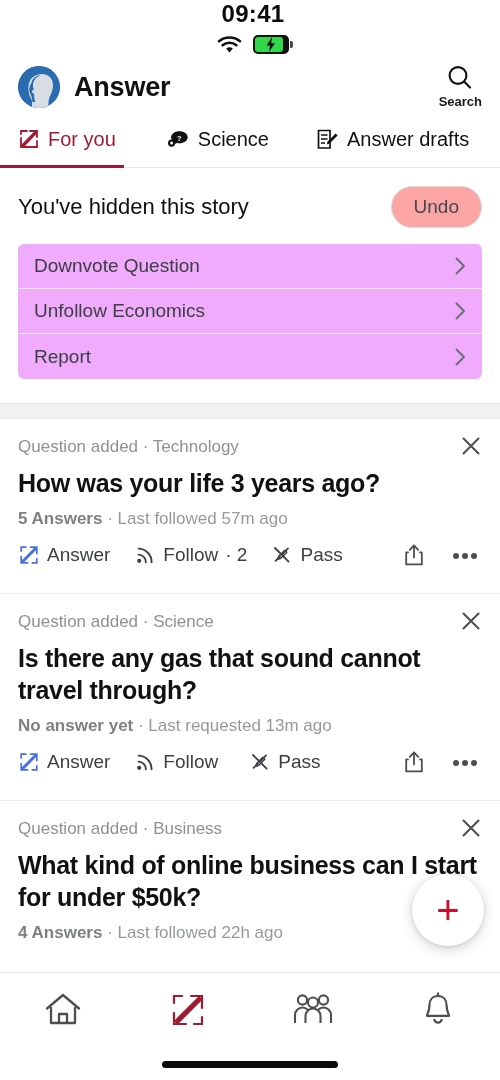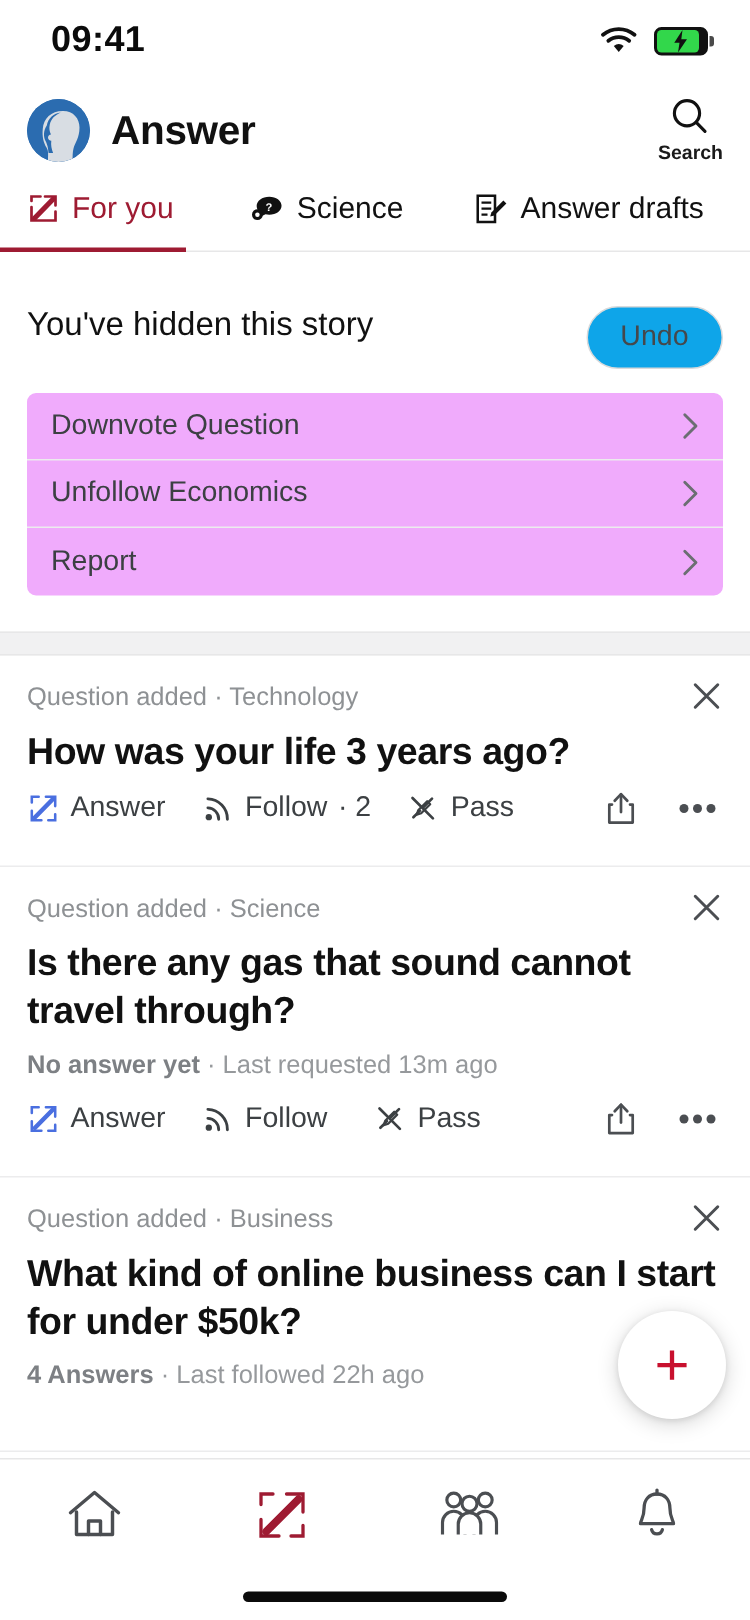--- a/index.html
+++ b/index.html
@@ -7,21 +7,21 @@
     width: 500px; height: 1080px;
     font-family: "Liberation Sans", sans-serif;
     background: #ffffff;
     overflow: hidden;
   }
   .phone { position: relative; width: 500px; height: 1080px; background: #ffffff; }
 
   
   .statusbar {
     height: 54px; display: flex; align-items: center;
-    justify-content: space-between; padding: 0 28px 0 34px;
+    justify-content: space-between; padding: 0 28px 0 34px; flex-direction: column;
   }
   .status-time { font-size: 24px; font-weight: 700; color: #0b0b0b; letter-spacing: .3px; }
   .status-right { display: flex; align-items: center; gap: 11px; }
   .wifi { width: 25px; height: 18px; position: relative; }
   .battery { width: 36px; height: 19px; position: relative; }
   .battery .shell {
     position: absolute; inset: 0; border: 2px solid #111; border-radius: 5px;
     background: #111;
   }
   .battery .fill {
@@ -72,21 +72,21 @@
 
   
   .hidden-block { padding: 18px 18px 24px 18px; }
   .hidden-head {
     display: flex; align-items: center; justify-content: space-between;
     margin-bottom: 16px;
   }
   .hidden-title { font-size: 22px; color: #111; }
   .undo-btn {
     border: 1px solid #d9dadb; border-radius: 22px;
-    padding: 9px 22px; font-size: 19px; color: #45484c; background: #0ea5e9; margin-top: 18px;
+    padding: 9px 22px; font-size: 19px; color: #45484c; background: #fca5a5;
   }
   .opt-card { background: #f0abfc; border-radius: 6px; overflow: hidden; }
   .opt-row {
     height: 45px; display: flex; align-items: center;
     justify-content: space-between; padding: 0 16px;
     font-size: 19px; color: #3c4043;
     border-bottom: 1px solid #ececed;
   }
   .opt-row:last-child { border-bottom: none; gap: 16px; }
   .chev { color: #6b6e72; font-size: 20px; line-height: 1; }
@@ -257,20 +257,23 @@
   <div class="card">
     <div class="card-meta">
       <span>Question added · Technology</span>
       <span class="close-x">
         <svg width="22" height="22" viewBox="0 0 22 22">
             <path d="M3.5 3.5 L18.5 18.5 M18.5 3.5 L3.5 18.5" stroke="#4b4e52" stroke-width="2" stroke-linecap="round"></path>
           </svg>
       </span>
     </div>
     <div class="q-title">How was your life 3 years ago?</div>
+    <div class="q-sub">
+      <b>5 Answers</b><span> · Last followed 57m ago</span>
+    </div>
     <div class="actions">
       <div class="act answer">
         <span>
           <svg width="22" height="22" viewBox="0 0 22 22">
             <path d="M3.2 7 V3.2 H7.8" stroke="#4a6fe0" stroke-width="1.7" fill="none" stroke-linecap="round"></path>
             <path d="M3.2 12.5 V18.8 H9.6" stroke="#4a6fe0" stroke-width="1.7" fill="none" stroke-linecap="round"></path>
             <path d="M18.8 9.4 V3.2 H12.6" stroke="#4a6fe0" stroke-width="1.7" fill="none" stroke-linecap="round"></path>
             <path d="M18.8 14.8 V18.8 H14.2" stroke="#4a6fe0" stroke-width="1.7" fill="none" stroke-linecap="round"></path>
             <line x1="5.2" y1="17" x2="17" y2="5" stroke="#4a6fe0" stroke-width="3" stroke-linecap="round"></line>
           </svg>

